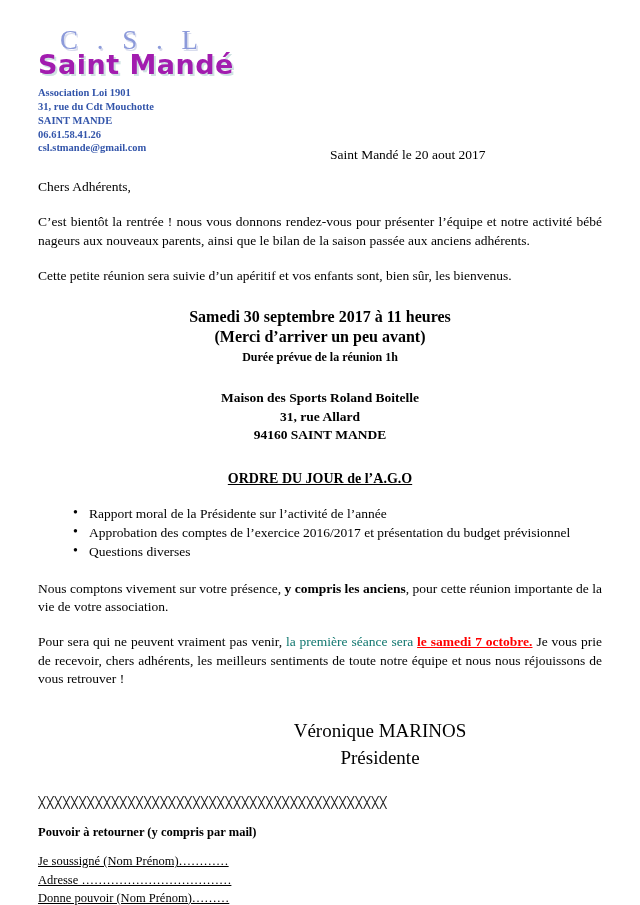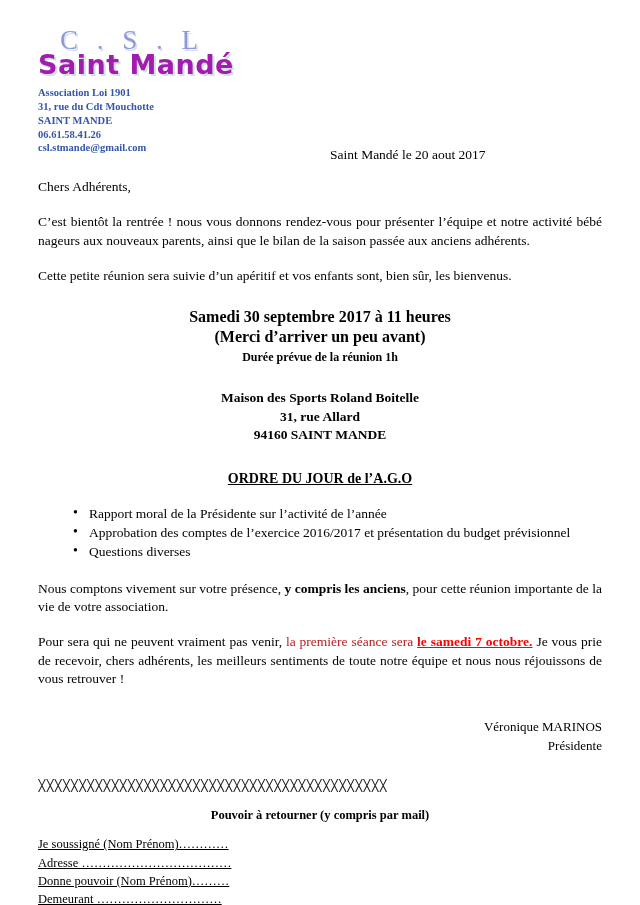--- a/index.html
+++ b/index.html
@@ -127,54 +127,53 @@
     padding-left: 16px;
   }
   ul.agenda li::before {
     content: "\2022";
     position: absolute;
     left: 0;
     top: -1px;
     font-size: 14px;
   }
 
-  .red { color: #b91c1c; }
+  .red { color: #0f766e; }
   .red-strong {
     color: #ff0000;
     font-weight: bold;
     text-decoration: underline;
   }
   .bold { font-weight: bold; }
 
   
   .signature-block {
-    text-align: right;
+    text-align: center;
     margin-top: 30px;
     margin-left: 120px;
-    font-size: 13px;
+    font-size: 19px;
     line-height: 1.42;
   }
 
   
   .cutline {
     margin-top: 24px;
     font-family: "DejaVu Sans", "Liberation Sans", sans-serif;
     font-size: 13px;
     letter-spacing: 0.3px;
     color: #1a1a1a;
     white-space: nowrap;
     overflow: hidden;
     line-height: 1;
   }
 
   .pouvoir-title {
     margin-top: 16px;
     font-size: 12.5px;
     font-weight: bold;
-    text-align: center;
   }
 
   .form-block {
     margin-top: 12px;
     font-size: 12.5px;
     line-height: 1.46;
   }
   .form-block div { white-space: nowrap; text-decoration: underline; }
 </style>
 </head>

